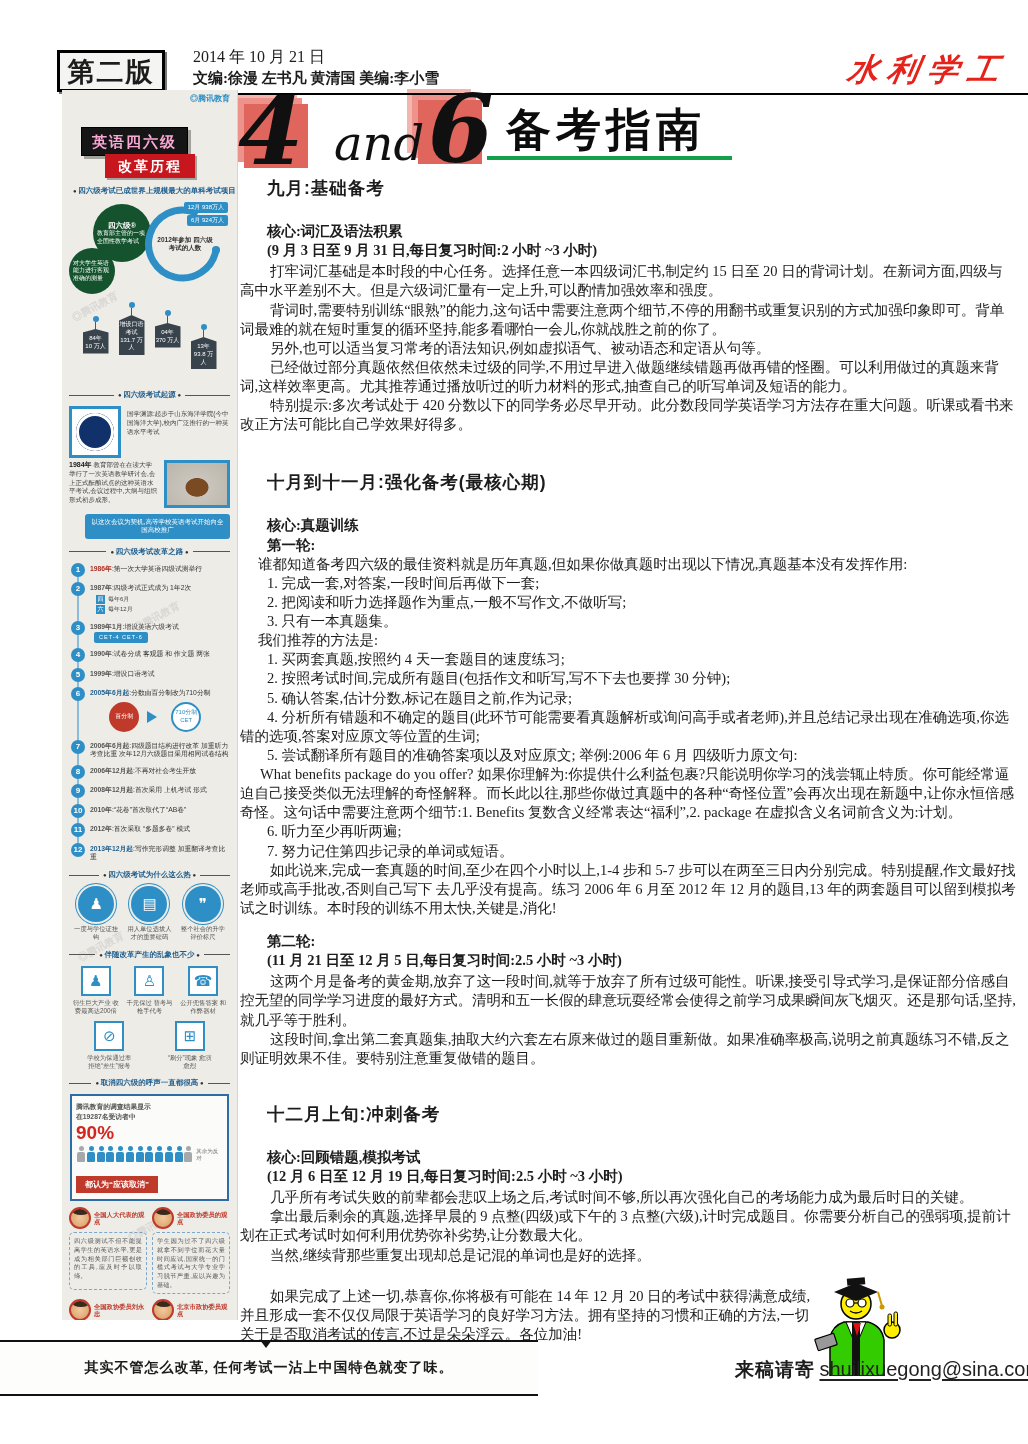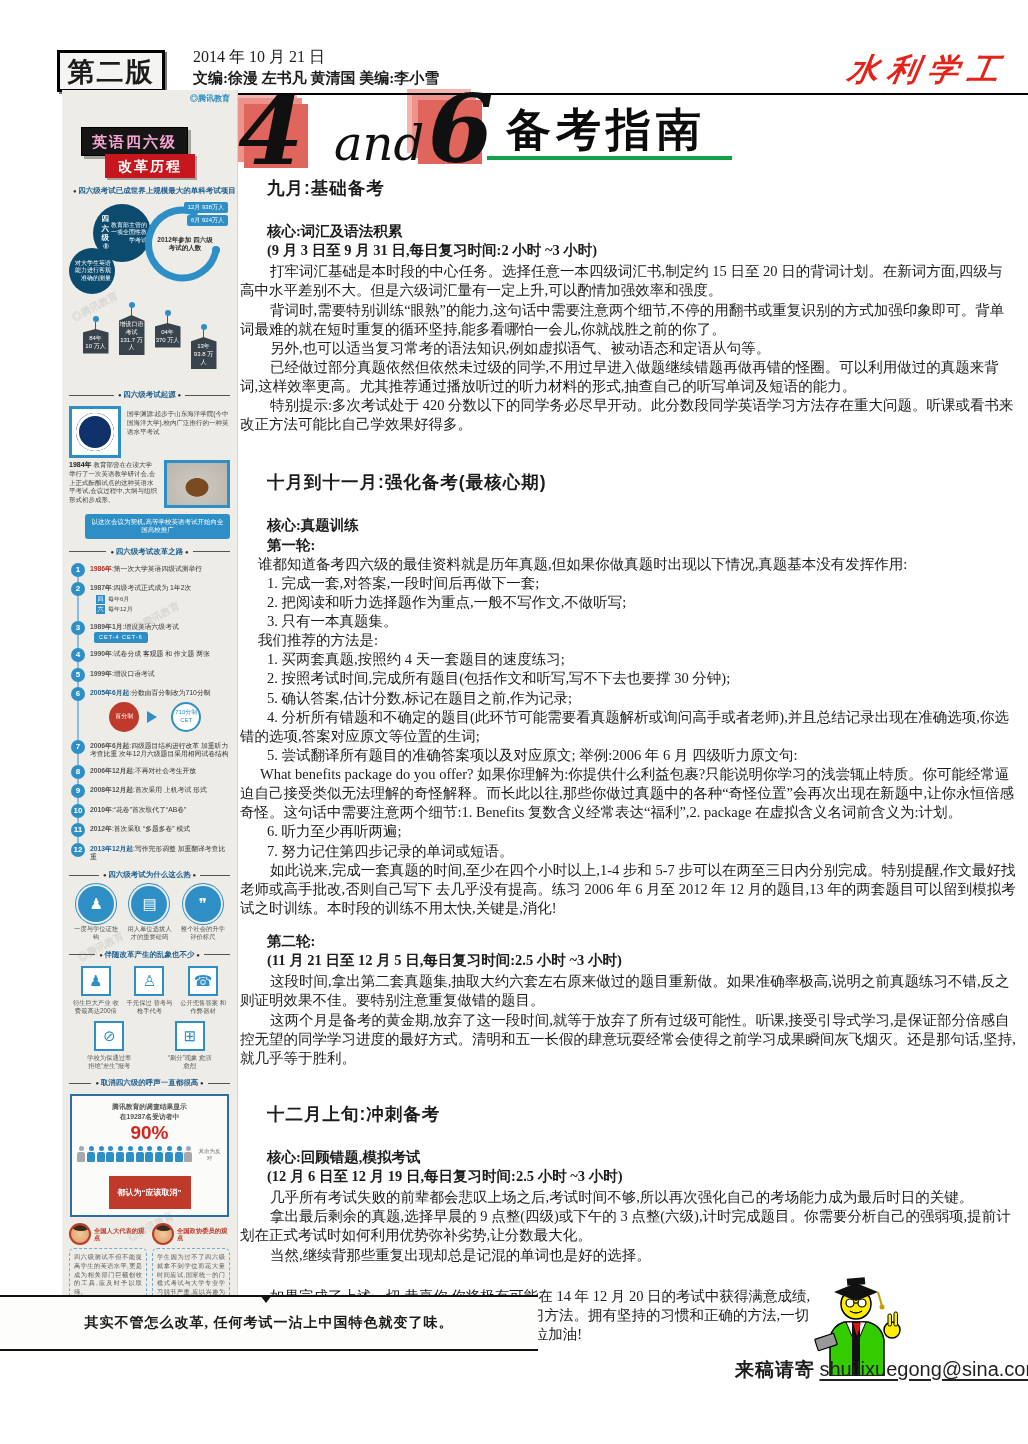--- a/index.html
+++ b/index.html
@@ -16,21 +16,21 @@
   .wm{position:absolute;font:bold 10px "Liberation Sans",sans-serif;color:rgba(110,110,110,.16);transform:rotate(-28deg);white-space:nowrap;}
   .sb-logo{text-align:right;font:bold 8px "Liberation Sans",sans-serif;color:#2e8fc6;}
   .sb-titles{margin:2px 0 4px 12px;}
   .sb-t1{display:inline-block;background:#151515;color:#f9a8d4;font:bold 15px/1 "Liberation Sans",sans-serif;padding:6px 10px;border:1px solid #000;box-shadow:3px 3px 0 #a3a29d;letter-spacing:2px;margin-top:21px;}
   .sb-t2{display:inline-block;background:#c8161e;color:#fff;font:bold 14px/1 "Liberation Sans",sans-serif;padding:5px 13px;margin:-2px 0 0 24px;box-shadow:2px 2px 0 #a3a29d;letter-spacing:2px;}
   .sb-div{display:flex;align-items:center;gap:4px;margin:8px 0 6px;font:bold 7.5px "Liberation Sans",sans-serif;color:#1f5e8e;white-space:nowrap;}
   .sb-div::before,.sb-div::after{content:"";flex:1;border-top:1px solid #555;}
   .sb-div .lbl::before{content:"● ";font-size:6px;color:#333;}
   .sb-div .lbl::after{content:" ●";font-size:6px;color:#333;}
   .cluster{position:relative;height:86px;}
-  .bubble{position:absolute;border-radius:50%;background:#0c4a6e;color:#fff;text-align:right;display:flex;flex-direction:row;align-items:center;justify-content:center;line-height:1.25;}
+  .bubble{position:absolute;border-radius:50%;background:#14532d;color:#fff;text-align:left;display:flex;flex-direction:column;align-items:center;justify-content:center;line-height:1.25;}
   .bubble1{left:24px;top:2px;width:58px;height:58px;font-size:6px;padding:4px;}
   .bubble1 b{font-size:7.5px;}
   .bubble2{left:0px;top:46px;width:46px;height:46px;font-size:6px;padding:4px;}
   .arc-wrap{position:absolute;right:2px;top:0px;width:92px;height:86px;}
   .arc-center{position:absolute;left:20px;top:34px;width:58px;font-size:6.5px;font-weight:bold;color:#333;text-align:center;line-height:1.3;}
   .arc-chips{position:absolute;right:0;top:0;display:flex;flex-direction:column;align-items:flex-end;gap:2px;}
   .chip{background:#2e8fc6;color:#fff;font-size:6px;padding:1px 4px;border-radius:2px;white-space:nowrap;}
   .tags-row{display:flex;justify-content:center;gap:10px;height:92px;margin-top:2px;}
   .tag-wrap{display:flex;flex-direction:column;align-items:center;}
   .tag-dot{width:6px;height:6px;border-radius:50%;background:#2e8fc6;}
@@ -60,30 +60,30 @@
   .score-old{width:30px;height:30px;border-radius:50%;background:#bf3a2b;color:#fff;font-size:6px;font-style:normal;display:flex;align-items:center;justify-content:center;}
   .score-arrow{width:0;height:0;border:6px solid transparent;border-left:10px solid #2e8fc6;}
   .score-new{width:30px;height:30px;border-radius:50%;background:#fff;border:2px solid #2e8fc6;color:#2e8fc6;font-size:6px;font-style:normal;display:flex;align-items:center;justify-content:center;text-align:center;}
   .hot-row{display:flex;justify-content:space-between;margin:6px 2px 2px;}
   .hot-item{width:32%;text-align:center;}
   .hot-circle{width:36px;height:36px;border-radius:50%;background:#2e8fc6;margin:0 auto 3px;display:flex;align-items:center;justify-content:center;color:#fff;font-size:15px;box-shadow:0 0 0 2px #edece7,0 0 0 3px #2e8fc6;}
   .hot-cap{font-size:6.3px;color:#555;line-height:1.3;}
   .chaos-row{display:flex;justify-content:space-around;margin:6px 0 2px;}
   .chaos-item{width:31%;text-align:center;}
   .chaos-box{width:30px;height:30px;border:2px solid #2e8fc6;margin:0 auto 3px;display:flex;align-items:center;justify-content:center;color:#2e8fc6;font-size:15px;background:#fff;}
-  .survey{border:2px solid #2e6da4;background:#fbfbf9;margin:6px 1px;padding:6px 4px;text-align:center;}
+  .survey{border:2px solid #2e6da4;background:#fbfbf9;margin:6px 1px;padding:6px 4px;}
   .survey-line{font-size:6.8px;color:#555;font-weight:bold;line-height:1.4;}
   .survey-pct{font:bold 19px "Liberation Sans",sans-serif;color:#d2261f;margin:1px 0;}
   .ppl-row{display:flex;justify-content:center;align-items:flex-end;margin:2px 0;}
   .ppl{display:inline-block;width:8px;height:16px;position:relative;margin:0 1px;}
   .ppl::before{content:"";position:absolute;left:2px;top:0;width:5px;height:5px;border-radius:50%;background:#2e8fc6;}
   .ppl::after{content:"";position:absolute;left:0;top:6px;width:8px;height:10px;border-radius:2px 2px 1px 1px;background:#2e8fc6;}
   .ppl.gray::before,.ppl.gray::after{background:#a6a9ab;}
   .ppl-note{font-size:5.5px;color:#777;margin-left:3px;}
-  .survey-verdict{display:inline-block;background:#bf3a2b;color:#fff;font-size:8px;font-weight:bold;padding:11px 9px;margin-top:12px;}
+  .survey-verdict{display:inline-block;background:#bf3a2b;color:#fff;font-size:8px;font-weight:bold;padding:3px 9px;margin-top:12px;}
   .q-grid{display:flex;flex-wrap:wrap;gap:5px;margin-top:6px;}
   .qcard{width:78px;}
   .q-head{display:flex;align-items:center;gap:3px;}
   .q-avatar{width:22px;height:22px;border-radius:50%;background:radial-gradient(#f2c99d,#d79b64);border:2px solid #bf3a2b;position:relative;overflow:hidden;flex:0 0 22px;}
   .q-avatar::before{content:"";position:absolute;left:1px;top:-3px;width:18px;height:9px;border-radius:50%;background:#3a2a1d;}
   .q-title{font-size:6.3px;color:#bf3a2b;font-weight:bold;line-height:1.2;}
   .q-body{border:1px dashed #7aa7cc;border-radius:5px;padding:4px;font-size:6.2px;color:#555;line-height:1.4;margin-top:3px;min-height:58px;text-align:justify;}
   
   .main{position:absolute;left:240px;top:96px;width:776px;font-size:14.5px;line-height:1.32;}
   .banner{position:relative;height:74px;}
@@ -104,21 +104,21 @@
   .core-line{font-weight:bold;margin-left:27px;}
   .time-line{font-weight:bold;margin-left:27px;margin-bottom:2px;}
   .para{text-indent:30px;}
   .ind{text-indent:18px;}
   .li{text-indent:27px;}
   .step-detail{text-indent:20px;}
   .round-label{font-weight:bold;margin-left:27px;}
   .mt14{margin-top:14px;}
   .final-para{margin-top:22px;width:578px;text-indent:30px;}
   
-  .bottom-strip{position:absolute;left:0;top:1295px;width:538px;height:56px;border-top:2px solid #111;border-bottom:2px solid #111;display:flex;align-items:center;justify-content:center;font-weight:bold;font-size:14px;letter-spacing:1px;background:#fdfdfc;}
+  .bottom-strip{position:absolute;left:0;top:1340px;width:538px;height:56px;border-top:2px solid #111;border-bottom:2px solid #111;display:flex;align-items:center;justify-content:center;font-weight:bold;font-size:14px;letter-spacing:1px;background:#fdfdfc;}
   .strip-arrow{position:absolute;top:-2px;left:260px;width:0;height:0;border:6px solid transparent;border-top:8px solid #111;}
   .cartoon{position:absolute;left:790px;top:1276px;}
   .contact{position:absolute;left:735px;top:1357px;font-family:"Liberation Sans",sans-serif;white-space:nowrap;}
   .contact b{font-size:19px;font-weight:900;letter-spacing:1px;}
   .contact a{font-size:20px;color:#222;text-decoration:underline;text-underline-offset:3px;}
 </style>
 </head>
 <body>
 
 <div class="hdr-badge">第二版</div>
@@ -413,22 +413,22 @@
   <p class="li">2. 按照考试时间,完成所有题目(包括作文和听写,写不下去也要撑 30 分钟);</p>
   <p class="li">5. 确认答案,估计分数,标记在题目之前,作为记录;</p>
   <p class="li">4. 分析所有错题和不确定的题目(此环节可能需要看真题解析或询问高手或者老师),并且总结记录出现在准确选项,你选错的选项,答案对应原文等位置的生词;</p>
   <p class="li">5. 尝试翻译所有题目的准确答案项以及对应原文;  举例:2006 年 6 月 四级听力原文句:</p>
   <p class="step-detail">What benefits package do you offer? 如果你理解为:你提供什么利益包裹?只能说明你学习的浅尝辄止特质。你可能经常逼迫自己接受类似无法理解的奇怪解释。而长此以往,那些你做过真题中的各种“奇怪位置”会再次出现在新题中,让你永恒倍感奇怪。这句话中需要注意两个细节:1. Benefits 复数含义经常表达“福利”,2. package 在虚拟含义名词前含义为:计划。</p>
   <p class="li">6. 听力至少再听两遍;</p>
   <p class="li">7. 努力记住第四步记录的单词或短语。</p>
   <p class="para">如此说来,完成一套真题的时间,至少在四个小时以上,1-4 步和 5-7 步可以在两至三日内分别完成。特别提醒,作文最好找老师或高手批改,否则自己写下 去几乎没有提高。练习 2006 年 6 月至 2012 年 12 月的题目,13 年的两套题目可以留到模拟考试之时训练。本时段的训练不用太快,关键是,消化!</p>
   <div class="round-label mt14">第二轮:</div>
   <div class="time-line">(11 月 21 日至 12 月 5 日,每日复习时间:2.5 小时 ~3 小时)</div>
+  <p class="para">这两个月是备考的黄金期,放弃了这一段时间,就等于放弃了所有过级可能性。听课,接受引导式学习,是保证部分倍感自控无望的同学学习进度的最好方式。清明和五一长假的肆意玩耍经常会使得之前学习成果瞬间灰飞烟灭。还是那句话,坚持,就几乎等于胜利。</p>
   <p class="para">这段时间,拿出第二套真题集,抽取大约六套左右原来做过的题目重新做。如果准确率极高,说明之前真题练习不错,反之则证明效果不佳。要特别注意重复做错的题目。</p>
-  <p class="para">这两个月是备考的黄金期,放弃了这一段时间,就等于放弃了所有过级可能性。听课,接受引导式学习,是保证部分倍感自控无望的同学学习进度的最好方式。清明和五一长假的肆意玩耍经常会使得之前学习成果瞬间灰飞烟灭。还是那句话,坚持,就几乎等于胜利。</p>
 
   <div class="sec-h mt-s3">十二月上旬:冲刺备考</div>
   <div class="core-line">核心:回顾错题,模拟考试</div>
   <div class="time-line">(12 月 6 日至 12 月 19 日,每日复习时间:2.5 小时 ~3 小时)</div>
   <p class="para">几乎所有考试失败的前辈都会悲叹上场之后,考试时间不够,所以再次强化自己的考场能力成为最后时日的关键。</p>
   <p class="para">拿出最后剩余的真题,选择早晨的 9 点整(四级)或下午的 3 点整(六级),计时完成题目。你需要分析自己的强弱项,提前计划在正式考试时如何利用优势弥补劣势,让分数最大化。</p>
   <p class="para">当然,继续背那些重复出现却总是记混的单词也是好的选择。</p>
   <p class="final-para">如果完成了上述一切,恭喜你,你将极有可能在 14 年 12 月 20 日的考试中获得满意成绩,并且形成一套不仅仅局限于英语学习的良好学习方法。拥有坚持的习惯和正确的方法,一切关于是否取消考试的传言,不过是朵朵浮云。各位加油!</p>
 </main>
 

